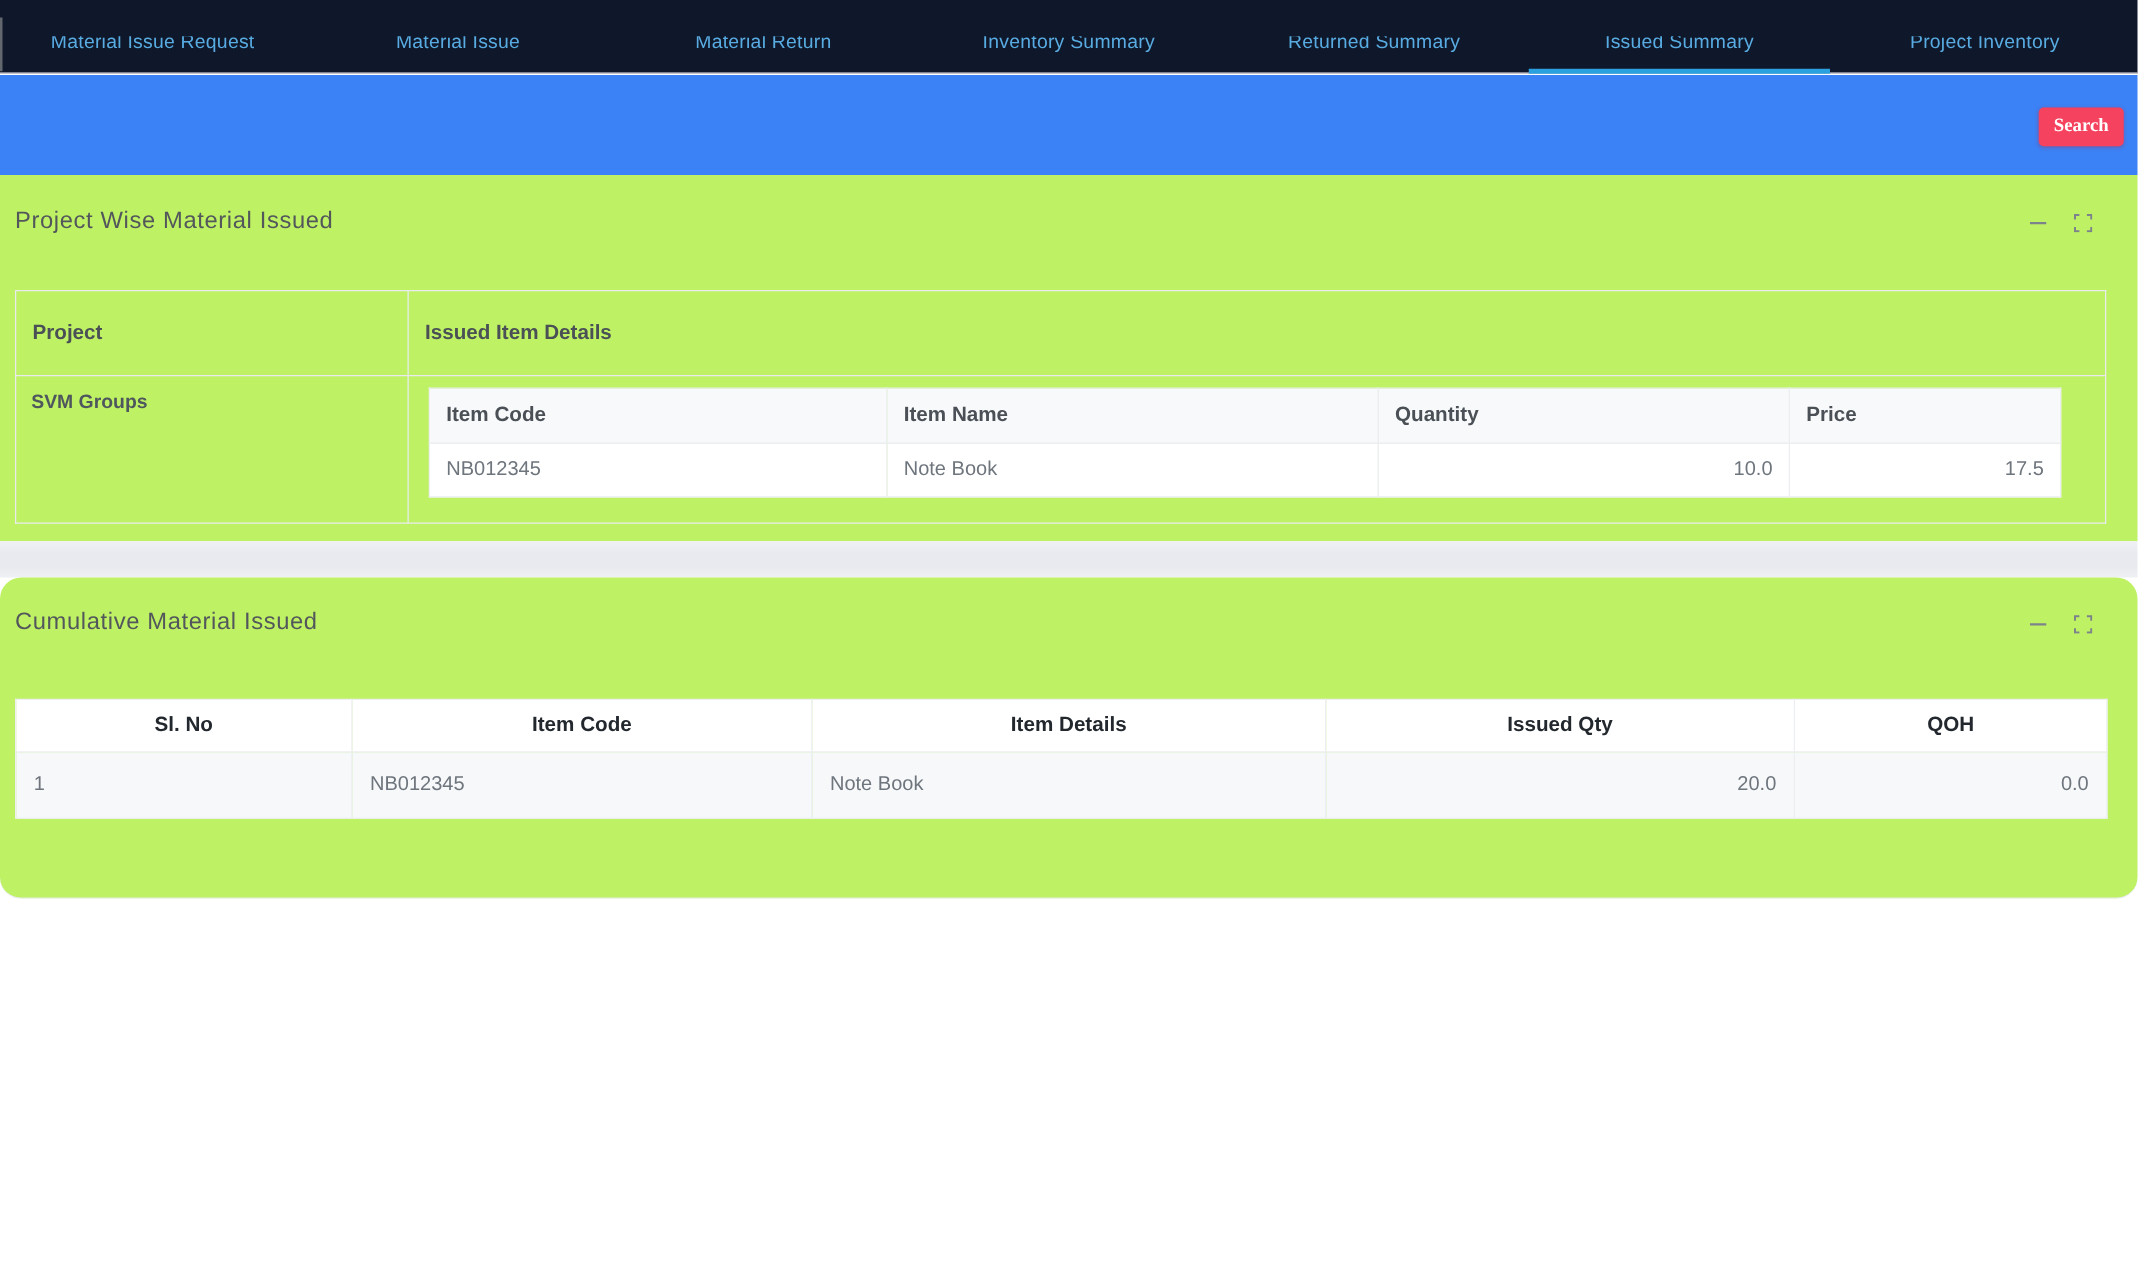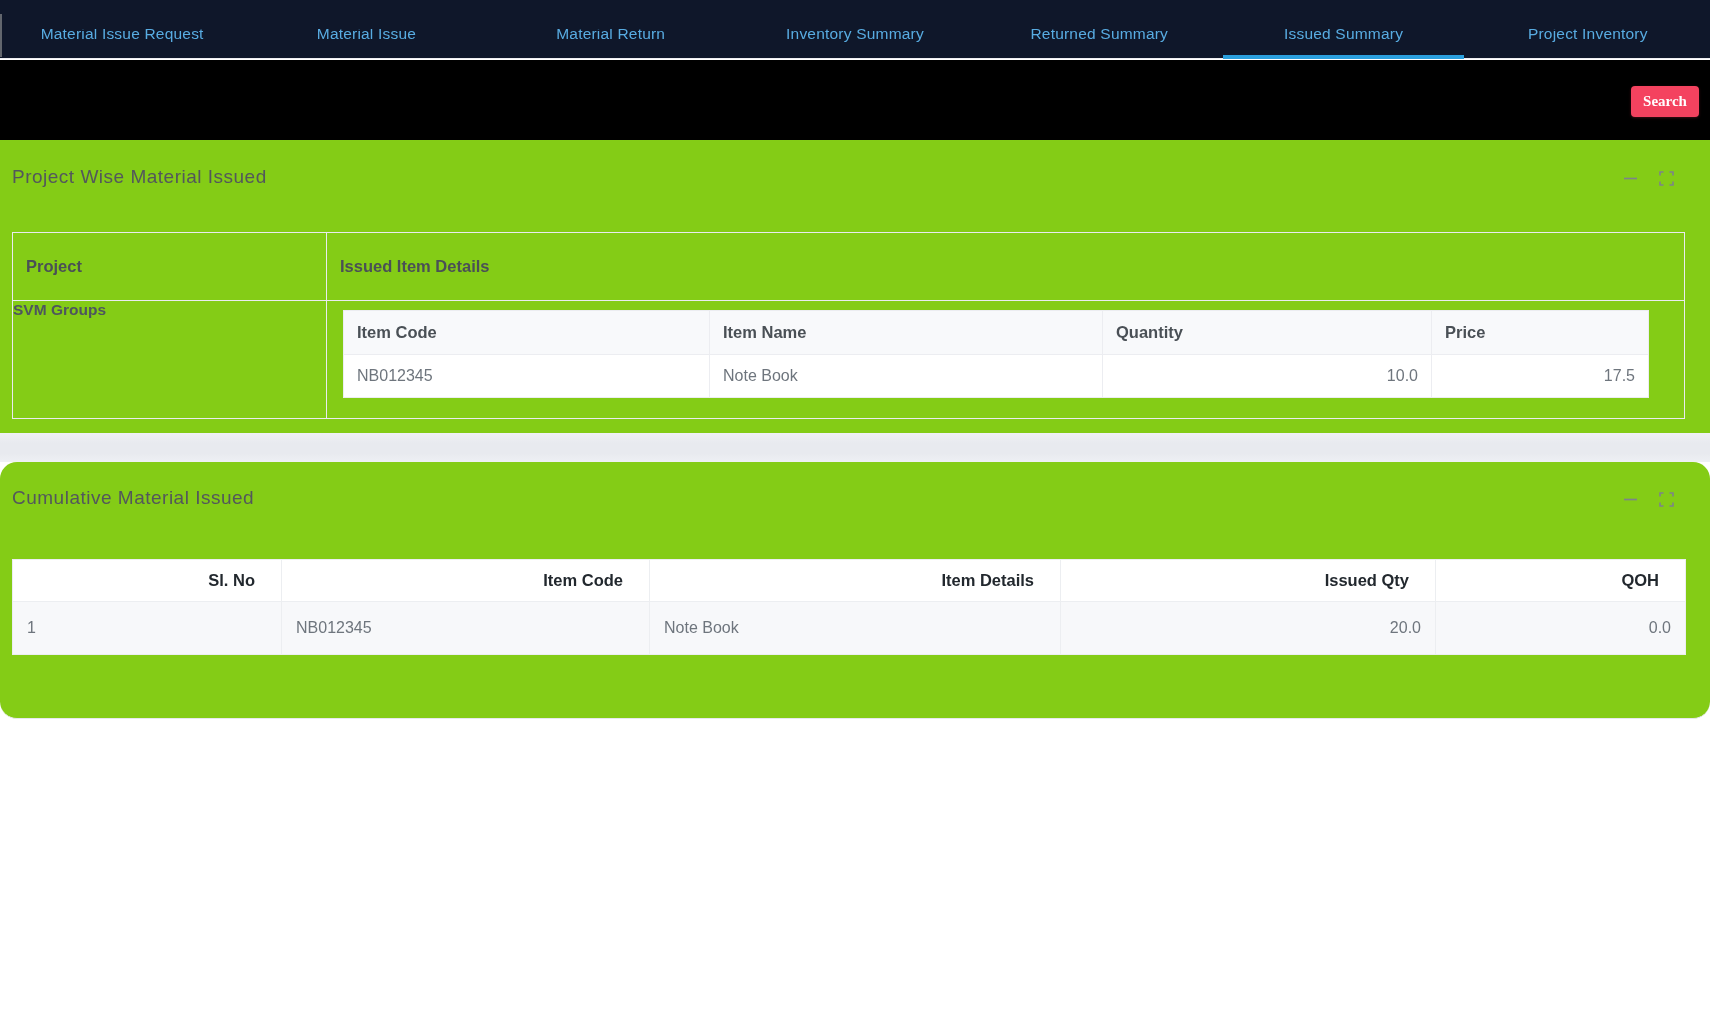--- a/index.html
+++ b/index.html
@@ -32,34 +32,34 @@
     height:4px; background:#2ba0de;
   }
   .left-sliver {
     position:absolute; left:0; top:14px; width:2px; height:43px;
     background:#62666d;
   }
 
   
   .toolbar {
     position:absolute; top:60px; left:0; width:1710px; height:80px;
-    background:#000000;
+    background:#3b82f6;
   }
   .search-btn {
     position:absolute; top:26px; right:11px;
     width:68px; height:31px;
     background:#f4425f; color:#ffffff;
     font-family:"Liberation Serif", serif; font-weight:bold; font-size:15px;
     border:none; border-radius:4px;
     box-shadow:0 1px 3px rgba(180,40,60,.35);
     cursor:pointer;
   }
 
   
-  .panel { position:absolute; left:0; width:1710px; background:#84cc16; }
+  .panel { position:absolute; left:0; width:1710px; background:#bef264; }
   .panel-1 { top:140px; height:293px; }
   .panel-2 { top:462px; height:257px; border-bottom:1px solid #e7e9ed;border-radius:17px; }
   .panel-title {
     position:absolute; left:12px;
     font-size:19px; color:#53575c; letter-spacing:.5px; font-weight:400;
   }
   .panel-1 .panel-title { top:26px; }
   .panel-2 .panel-title { top:25px; }
   .panel-actions {
     position:absolute; right:36px; display:flex; gap:20px; align-items:center;
@@ -78,41 +78,41 @@
 
   
   table { border-collapse:collapse; table-layout:fixed; }
   .outer-table { position:absolute; left:12px; top:92px; width:1673px; }
   .outer-table th, .outer-table td { border:1px solid #e9ebef; }
   .outer-table th {
     text-align:left; padding:24px 13px;
     font-size:16.5px; color:#4a5056; font-weight:bold;
   }
   .project-cell {
-    vertical-align:top; padding:0;
+    vertical-align:top; padding:12px;
     font-size:15.5px; font-weight:bold; color:#4e565e;
   }
   .details-cell { vertical-align:top; padding:9px 26px 20px 16px; }
 
   
   .inner-table { width:1305px; }
   .inner-table th {
     background:#f8f9fb; border:1px solid #ecedf1;
     text-align:left; padding:12px 13px;
     font-size:16.5px; color:#4a5056; font-weight:bold;
   }
   .inner-table td {
     border:1px solid #ecedf1; padding:12px 13px;
     font-size:16px; color:#6e757d; background:#ffffff;
   }
 
   
   .cum-table { position:absolute; left:12px; top:97px; width:1673px; }
   .cum-table th {
-    border:1px solid #eceef1; text-align:right; padding:11px 26px;
+    border:1px solid #eceef1; text-align:center; padding:11px 26px;
     font-size:16.5px; color:#22282e; font-weight:bold; background:#ffffff;
   }
   .cum-table td {
     border:1px solid #eceef1; background:#f7f8fa;
     padding:17px 14px; font-size:16px; color:#6e757d;
   }
 
   .num { text-align:right; }
 </style>
 </head>

